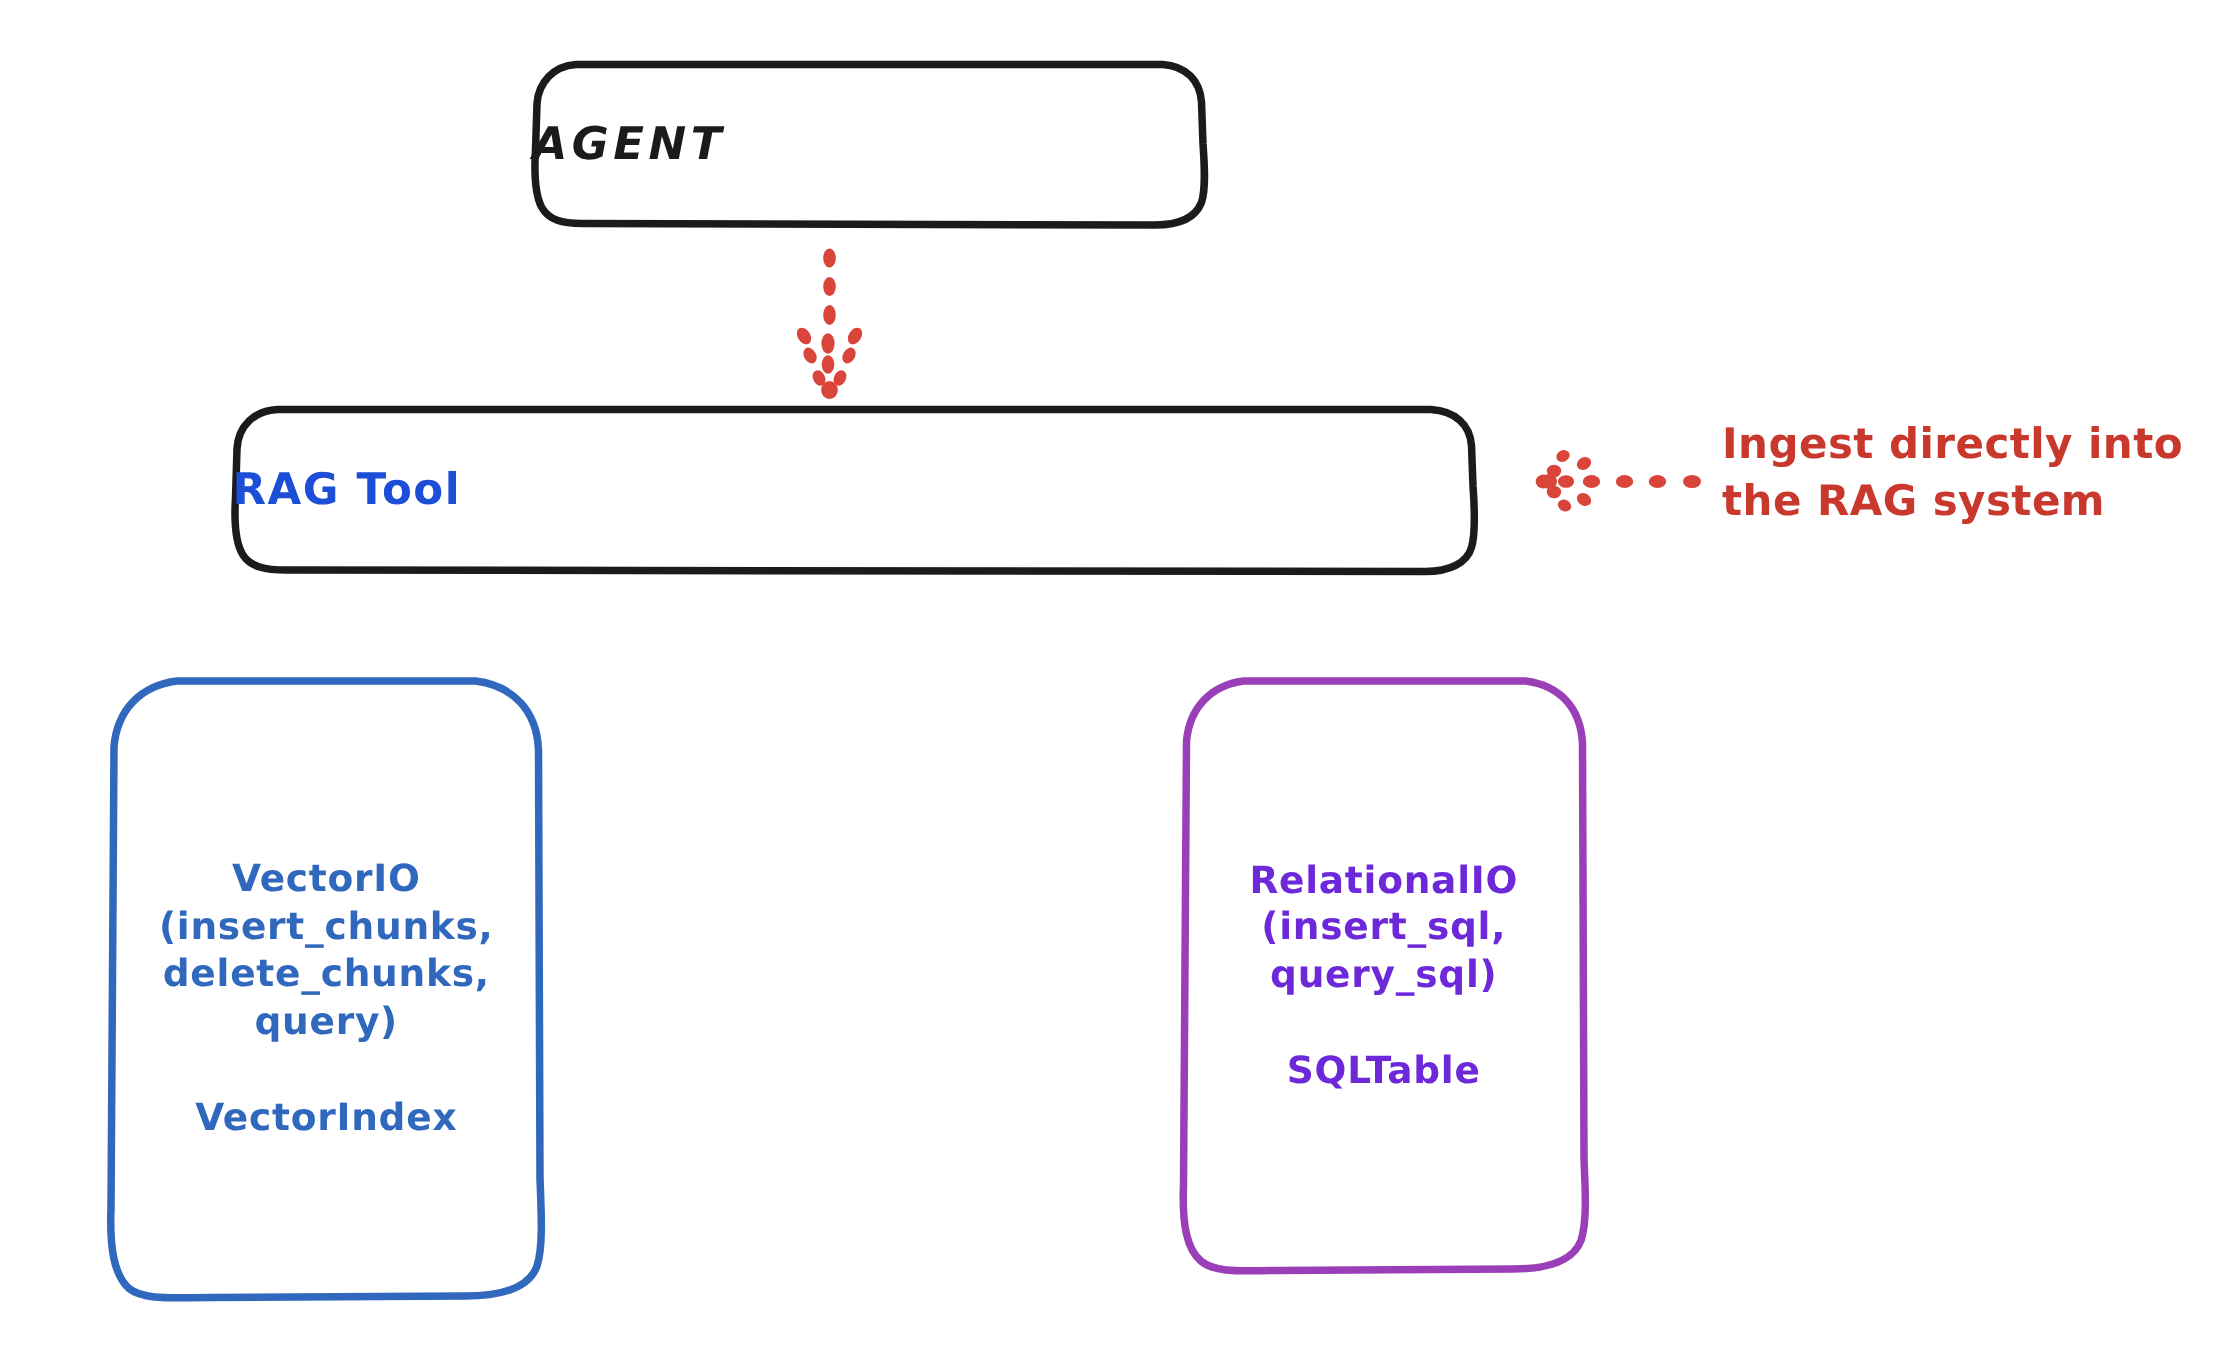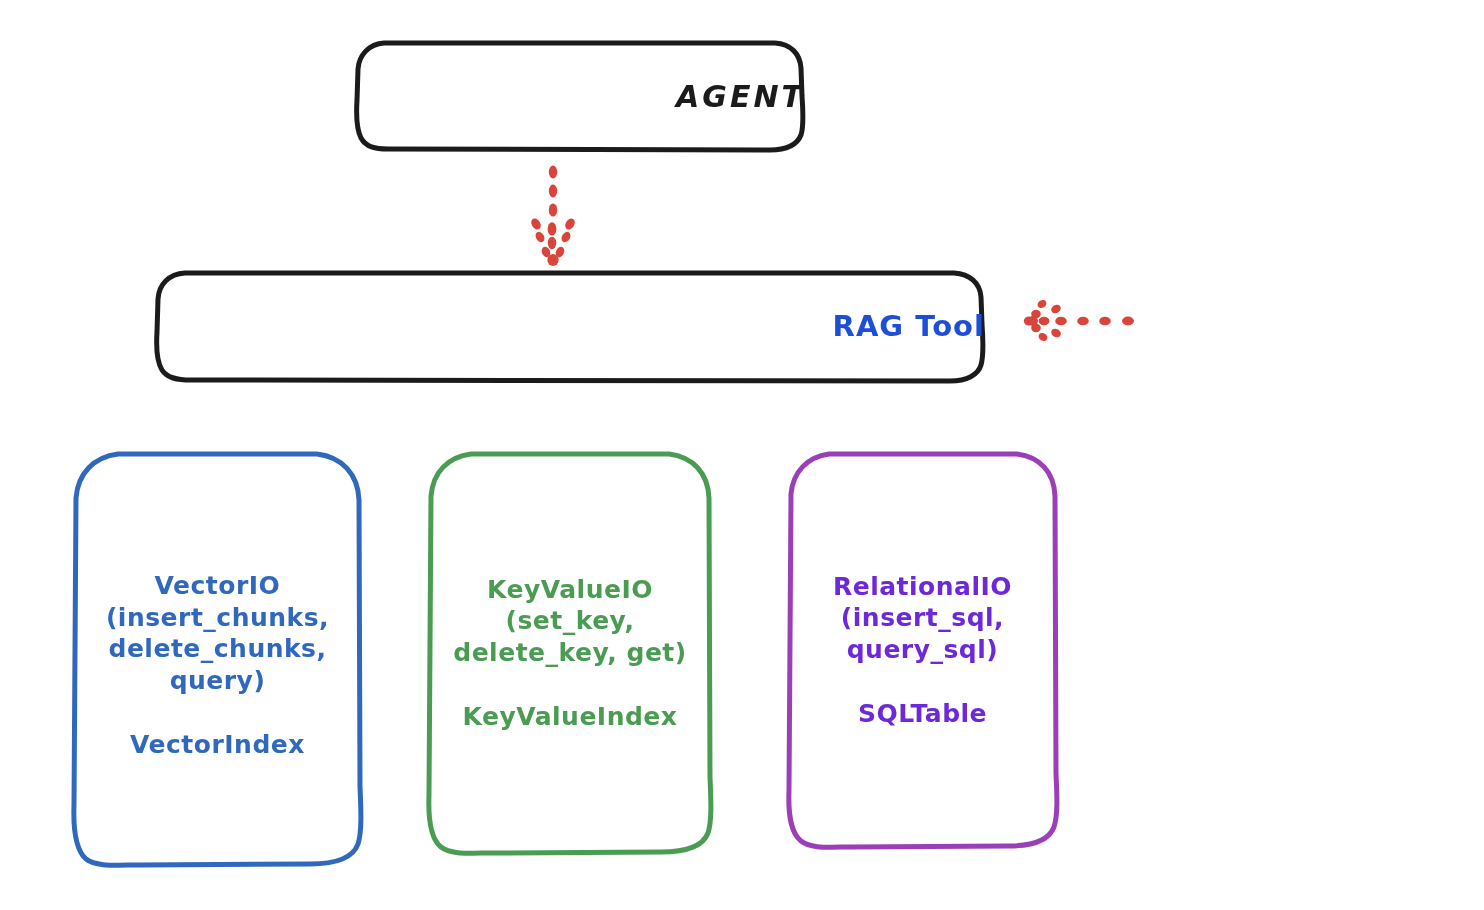--- a/index.html
+++ b/index.html
@@ -22,21 +22,21 @@
     width: 1484px;
     height: 910px;
   }
 
   
   .node {
     position: absolute;
     box-sizing: border-box;
     display: flex;
     align-items: center;
-    justify-content: flex-end;
+    justify-content: flex-start;
     text-align: center;
     background: transparent;
   }
   .node .node-svg {
     position: absolute;
     inset: 0;
     width: 100%;
     height: 100%;
     overflow: visible;
     pointer-events: none;
@@ -171,32 +171,20 @@
                L289,50 C288,24 272,7 247,4 L48,4 Z" fill="#ffffff" stroke="#3068bd" stroke-width="5" stroke-linecap="round" stroke-linejoin="round"></path>
     </svg>
     <div class="node-label">VectorIO
 (insert_chunks,
 delete_chunks,
 query)
 
 VectorIndex</div>
   </div>
 
-  <div class="node provider" id="key-value-io-node">
-    <svg class="node-svg" viewBox="0 0 290 406" preserveAspectRatio="none">
-      <path d="M46,4 C23,7 8,22 6,46 L4,345 C3,371 6,389 16,397 C26,405 45,403 68,403
-               L236,402 C261,402 278,396 283,383 C287,371 286,350 285,327
-               L284,48 C283,23 268,7 244,4 L46,4 Z" fill="#ffffff" stroke="#4a9c52" stroke-width="5" stroke-linecap="round" stroke-linejoin="round"></path>
-    </svg>
-    <div class="node-label">KeyValueIO
-(set_key,
-delete_key, get)
-
-KeyValueIndex</div>
-  </div>
 
   <div class="node provider" id="relational-io-node">
     <svg class="node-svg" viewBox="0 0 275 400" preserveAspectRatio="none">
       <path d="M44,4 C22,7 8,22 6,44 L4,340 C3,366 6,383 16,391 C26,399 44,397 66,397
                L224,396 C248,396 264,390 269,377 C273,365 272,345 271,323
                L270,46 C269,22 255,7 232,4 L44,4 Z" fill="#ffffff" stroke="#9b3fb8" stroke-width="5" stroke-linecap="round" stroke-linejoin="round"></path>
     </svg>
     <div class="node-label">RelationalIO
 (insert_sql,
 query_sql)
@@ -233,14 +221,16 @@
       <ellipse cx="1056" cy="333" rx="5.0" ry="4.0" transform="rotate(30 1056 333)"></ellipse>
       <ellipse cx="1042" cy="304" rx="4.6" ry="3.8" transform="rotate(-28 1042 304)"></ellipse>
       <ellipse cx="1043" cy="337" rx="4.6" ry="3.8" transform="rotate(28 1043 337)"></ellipse>
       <ellipse cx="1036" cy="314" rx="4.8" ry="4.2"></ellipse>
       <ellipse cx="1036" cy="328" rx="4.8" ry="4.2"></ellipse>
       <ellipse cx="1029" cy="321" rx="5.2" ry="4.6"></ellipse>
       <ellipse cx="1033" cy="321" rx="5.0" ry="5.0"></ellipse>
     </g>
   </svg>
 
+  <div id="ingest-annotation">Ingest directly into
+the RAG system</div>
 
 </div>
 
 </body></html>

